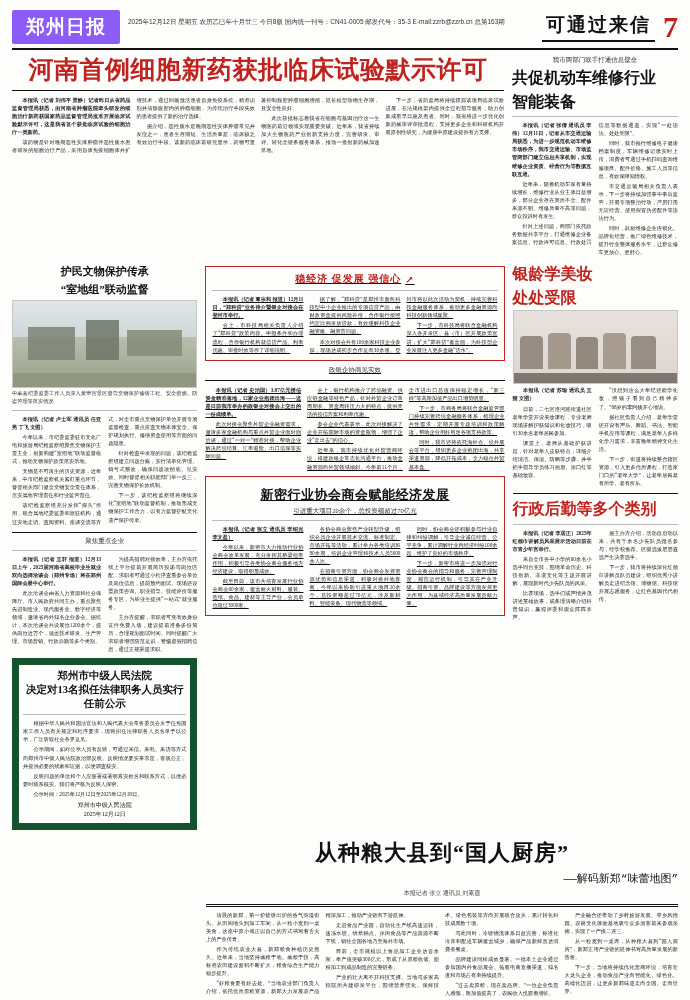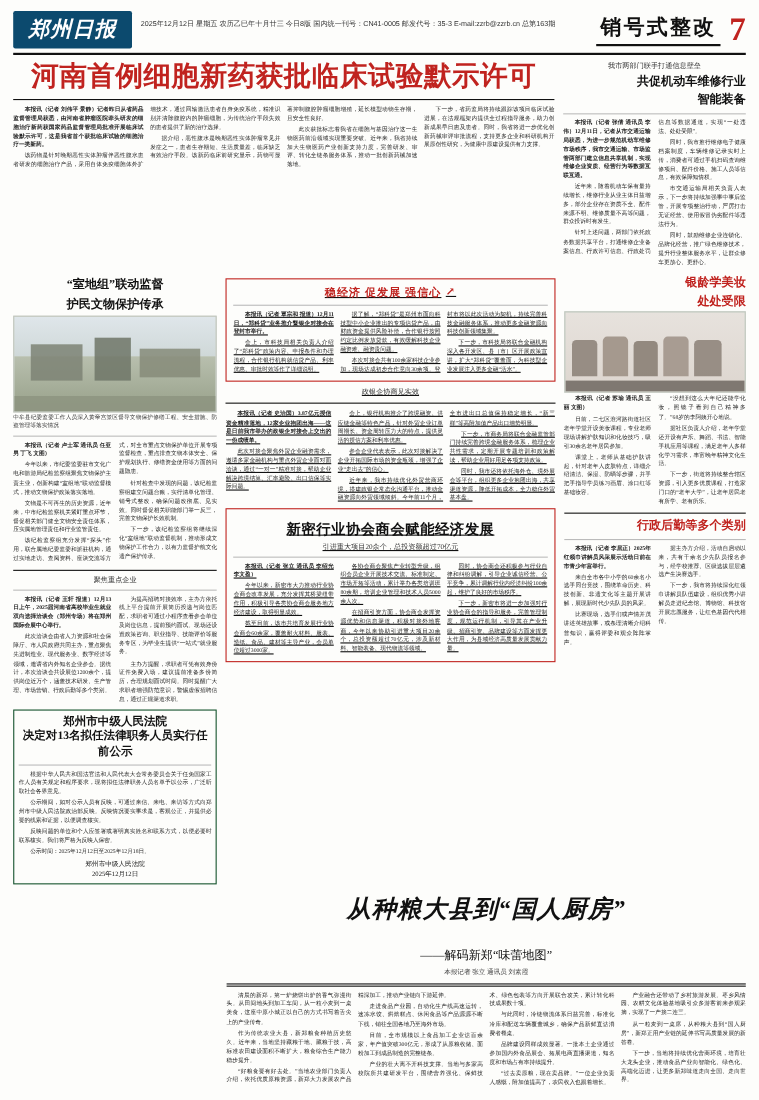--- a/index.html
+++ b/index.html
@@ -6,22 +6,22 @@
   body{
     width:690px;height:1000px;background:#fdfdfb;
     font-family:"Liberation Serif","DejaVu Serif",serif;
     color:#111;overflow:hidden;
   }
   .page{position:relative;width:690px;height:1000px;padding:0;box-sizing:border-box;}
   .inner{position:absolute;left:12px;top:10px;width:666px;height:980px;}
 
   
   .masthead{display:flex;align-items:flex-start;border-bottom:2px solid #111;padding-bottom:4px;}
-  .logo{width:108px;height:34px;background:#0c4a6e;color:#fff;display:flex;align-items:center;justify-content:center;
-        font-family:"Liberation Serif",serif;font-weight:bold;font-size:19px;letter-spacing:1px;border-radius:2px;font-style:italic;}
+  .logo{width:108px;height:34px;background:#8b5cf6;color:#fff;display:flex;align-items:center;justify-content:center;
+        font-family:"Liberation Serif",serif;font-weight:bold;font-size:19px;letter-spacing:1px;border-radius:2px;}
   .masthead-mid{flex:1;padding-left:8px;padding-top:2px;}
   .mast-en{font-size:8px;letter-spacing:1.5px;color:#333;font-family:"Liberation Sans",sans-serif;}
   .mast-line{font-size:6.5px;color:#333;margin-top:6px;font-family:"Liberation Sans",sans-serif;}
   .mast-right{display:flex;align-items:center;gap:8px;padding-top:2px;}
   .sec-title{font-size:19px;font-weight:bold;letter-spacing:2px;border-bottom:2px solid #111;padding:0 4px 2px 4px;}
   .pagenum{font-size:30px;font-weight:bold;color:#c0231f;line-height:1;font-family:"Liberation Serif",serif;}
 
   
   .body-area{display:flex;gap:7px;margin-top:6px;}
   .col{box-sizing:border-box;}
@@ -53,47 +53,47 @@
 
   
   .redbox{border:1.4px solid #c0231f;padding:5px 6px;box-sizing:border-box;margin:5px 0;}
   .redline-tag{display:flex;align-items:center;justify-content:center;gap:4px;margin-bottom:2px;}
   .redline-tag span{color:#c0231f;font-weight:bold;font-size:10px;letter-spacing:1px;}
   .arrow-up{color:#c0231f;font-size:12px;}
 
   .hr-black{border-top:1px solid #111;margin:6px 0 4px;}
   .hr-double{border-top:3px double #111;margin:6px 0 4px;}
 
-  .notice{border:1px solid #14532d;padding:4px;box-sizing:border-box;margin-top:5px;}
+  .notice{border:7px solid #14532d;padding:4px;box-sizing:border-box;margin-top:5px;}
   .notice-title{font-size:10.5px;font-weight:bold;text-align:center;line-height:1.3;}
   .notice-sign{font-size:6px;text-align:center;margin-top:3px;}
   .notice-date{font-size:6px;text-align:center;}
 
   .center-small{font-size:6.5px;text-align:center;color:#333;}
-  .rt-head{font-size:11px;font-weight:bold;text-align:right;line-height:1.35;margin:2px 0;}
+  .rt-head{font-size:16px;font-weight:bold;text-align:left;line-height:1.35;margin:2px 0;}
   .rt-head.red{color:#c0231f;}
   .kicker-sm{font-size:6.5px;text-align:center;color:#333;}
 
-  .bottom-title{font-size:22px;font-weight:bold;text-align:center;letter-spacing:1px;margin-top:4px;font-style:italic;}
-  .bottom-sub{font-size:11px;text-align:center;margin-top:19px;}
+  .bottom-title{font-size:22px;font-weight:bold;text-align:center;letter-spacing:1px;margin-top:4px;}
+  .bottom-sub{font-size:11px;text-align:right;margin-top:3px;font-family:Liberation Mono, monospace;}
   .bottom-byline{font-size:6px;text-align:center;color:#444;margin:3px 0 4px;}
 </style>
 </head>
 <body>
 
 <div class="page">
 <div class="inner">
 
   <div class="masthead">
     <div class="logo">郑州日报</div>
     <div class="masthead-mid">
       <div class="mast-line">2025年12月12日 星期五  农历乙巳年十月廿三  今日8版  国内统一刊号：CN41-0005  邮发代号：35-3  E-mail:zzrb@zzrb.cn  总第163期</div>
     </div>
     <div class="mast-right">
-      <div class="sec-title">销号式整改</div>
+      <div class="sec-title">可通过来信</div>
       <div class="pagenum">7</div>
     </div>
   </div>
 
   <div class="body-area">
 
     <div style="width:666px;">
 
       <div style="display:flex;gap:8px;">
 
@@ -121,22 +121,22 @@
             <p>同时，我市推行维修电子健康档案制度，车辆维修记录实时上传，消费者可通过手机扫码查询维修项目、配件价格、施工人员等信息，有效保障知情权。</p>
             <p>市交通运输局相关负责人表示，下一步将持续加强事中事后监管，开展专项整治行动，严厉打击无证经营、使用假冒伪劣配件等违法行为。</p>
             <p>同时，鼓励维修企业连锁化、品牌化经营，推广绿色维修技术，提升行业整体服务水平，让群众修车更放心、更舒心。</p>
           </div>
         </div>
       </div>
 
       <div style="display:flex;gap:8px;margin-top:5px;">
 
         <div class="col colL">
+          <div class="sub-head2">护民文物保护传承</div>
           <div class="sub-head2">“室地组”联动监督</div>
-          <div class="sub-head2">护民文物保护传承</div>
           <div class="photo" style="height:88px;">
             <div class="sky"></div>
                 <div class="ground"></div>
             <div class="obj" style="left:8%;top:30%;width:26%;height:38%;background:#7d8374;"></div>
             <div class="obj" style="left:40%;top:22%;width:18%;height:46%;background:#6f7567;"></div>
             <div class="obj" style="left:62%;top:34%;width:30%;height:30%;background:#868b79;"></div>
             <div class="obj" style="left:0;bottom:0;width:100%;height:16%;background:#8d9480;"></div>
           </div>
           <div class="cap">中牟县纪委监委工作人员深入黄帝宫景区督导文物保护修缮工程、安全措施、防盗管理等落实情况</div>
           <div class="rule-thin"></div>

